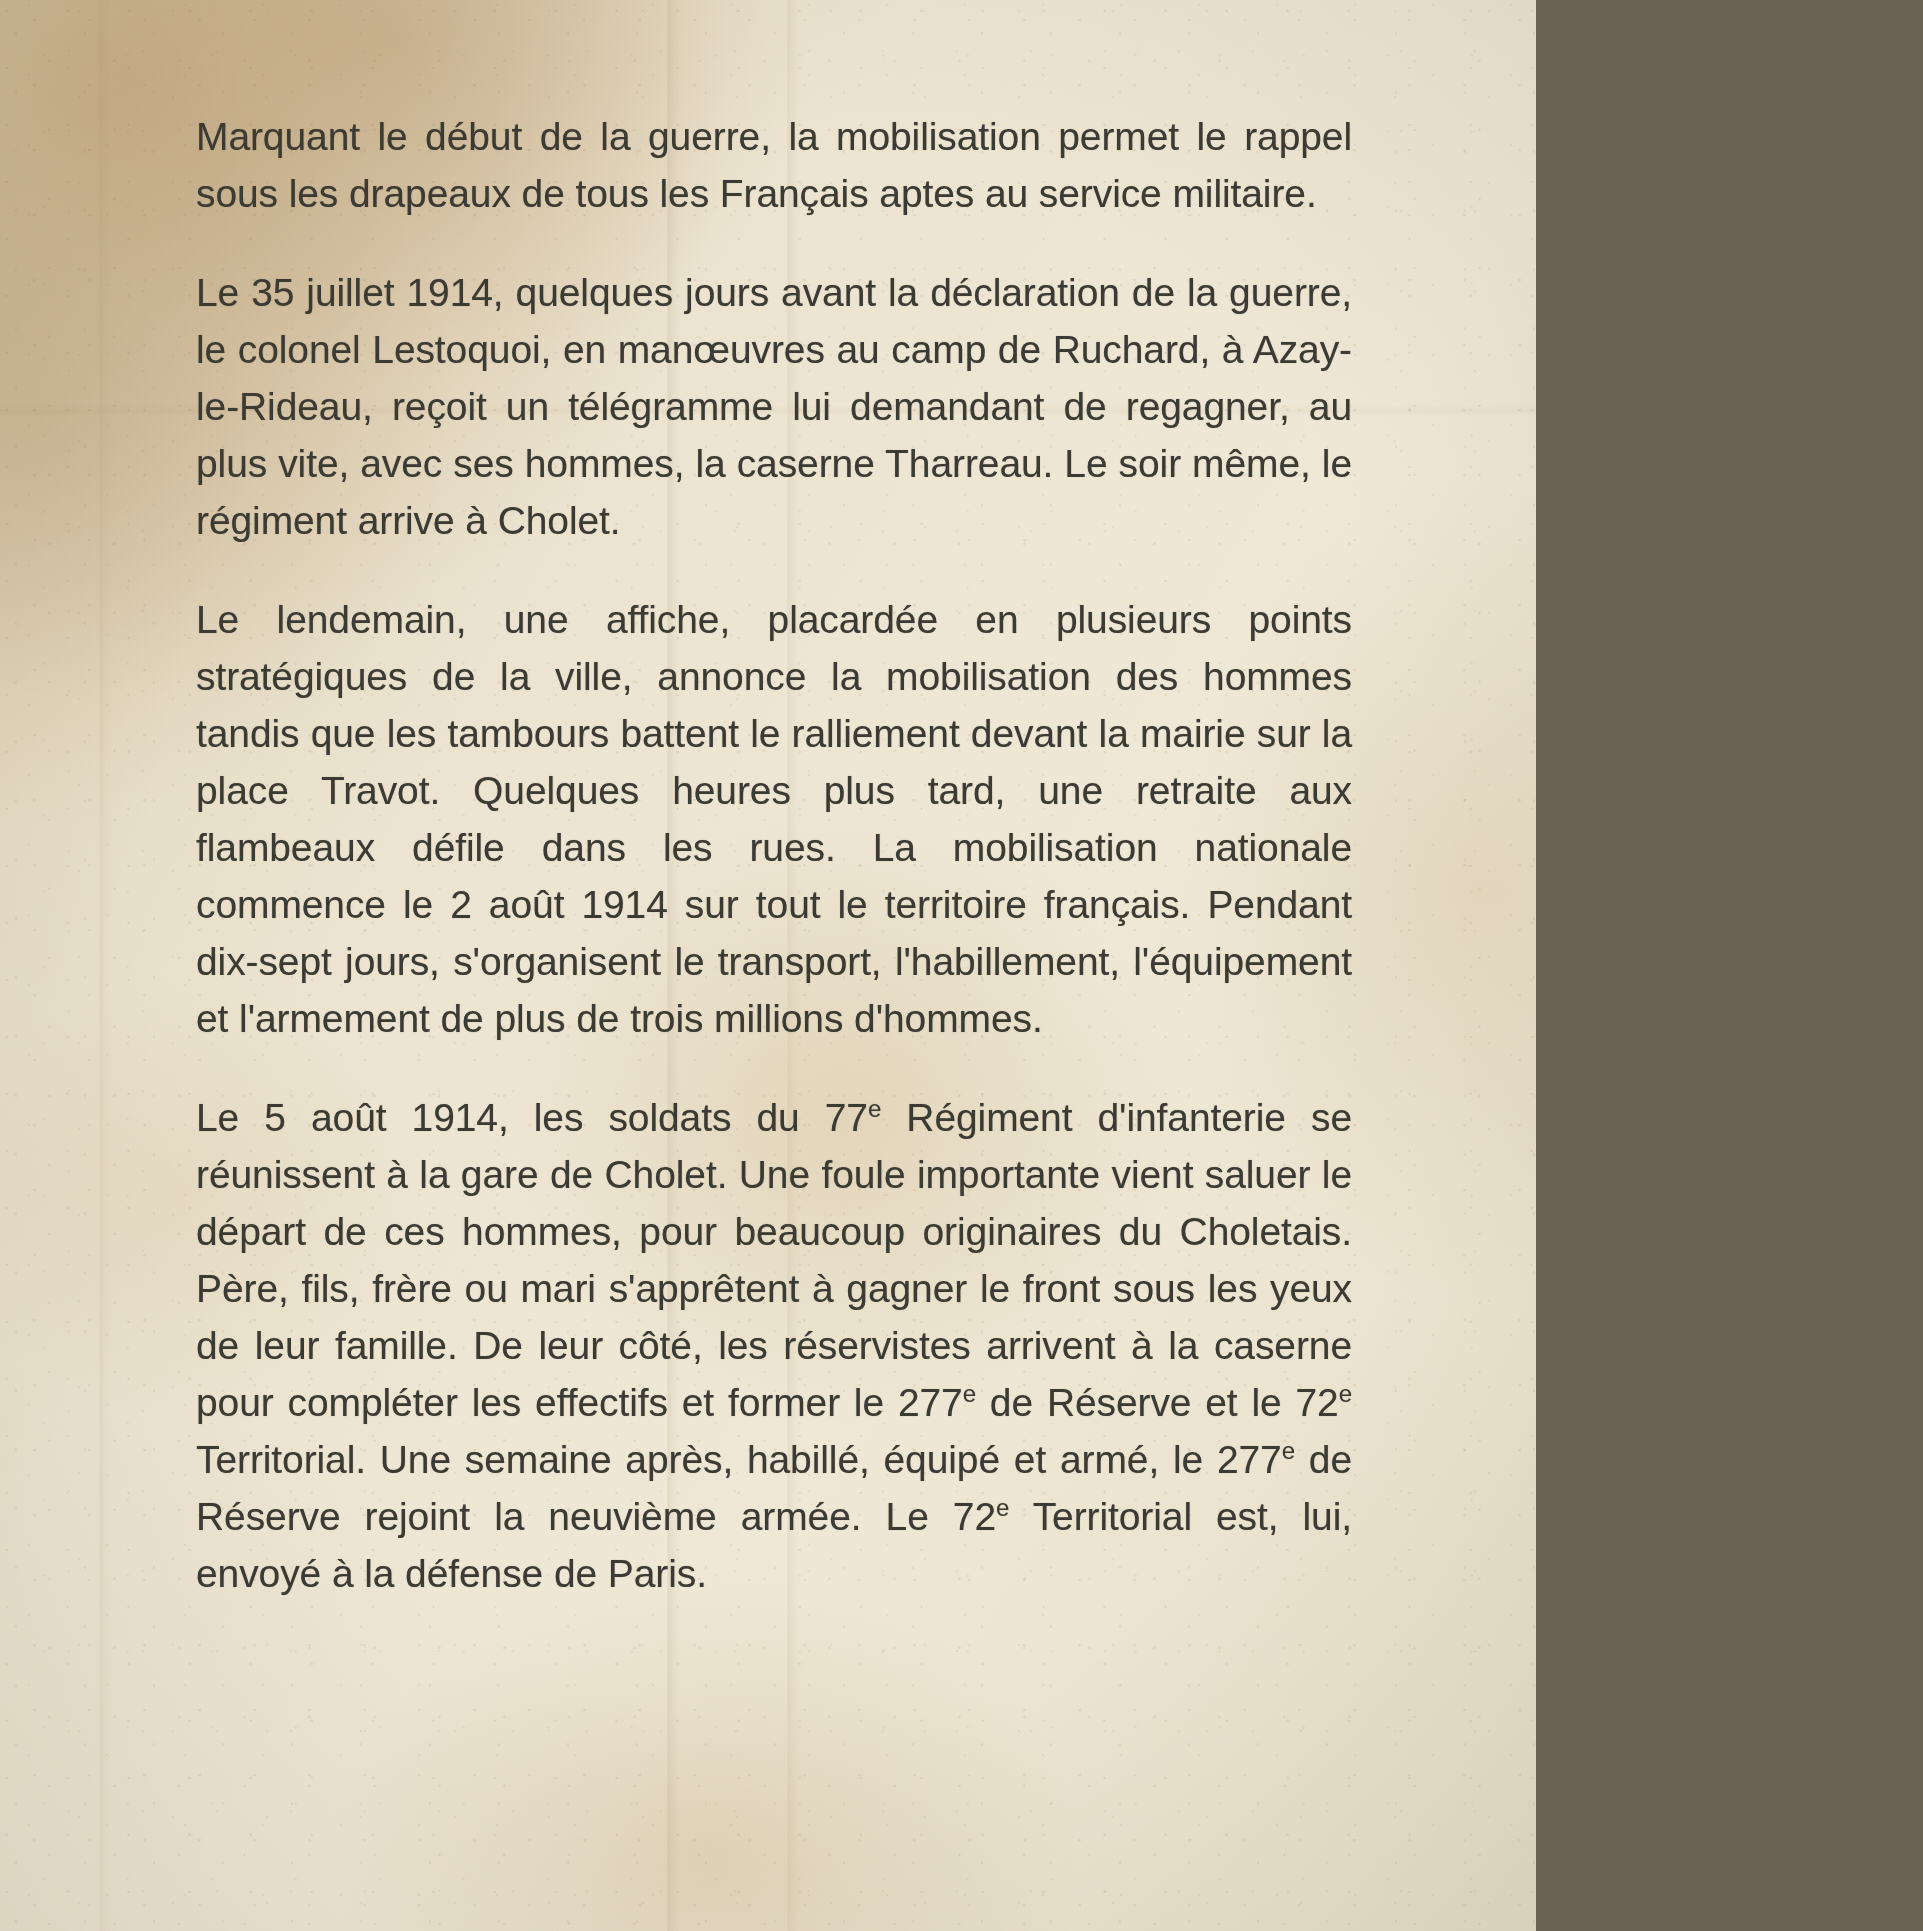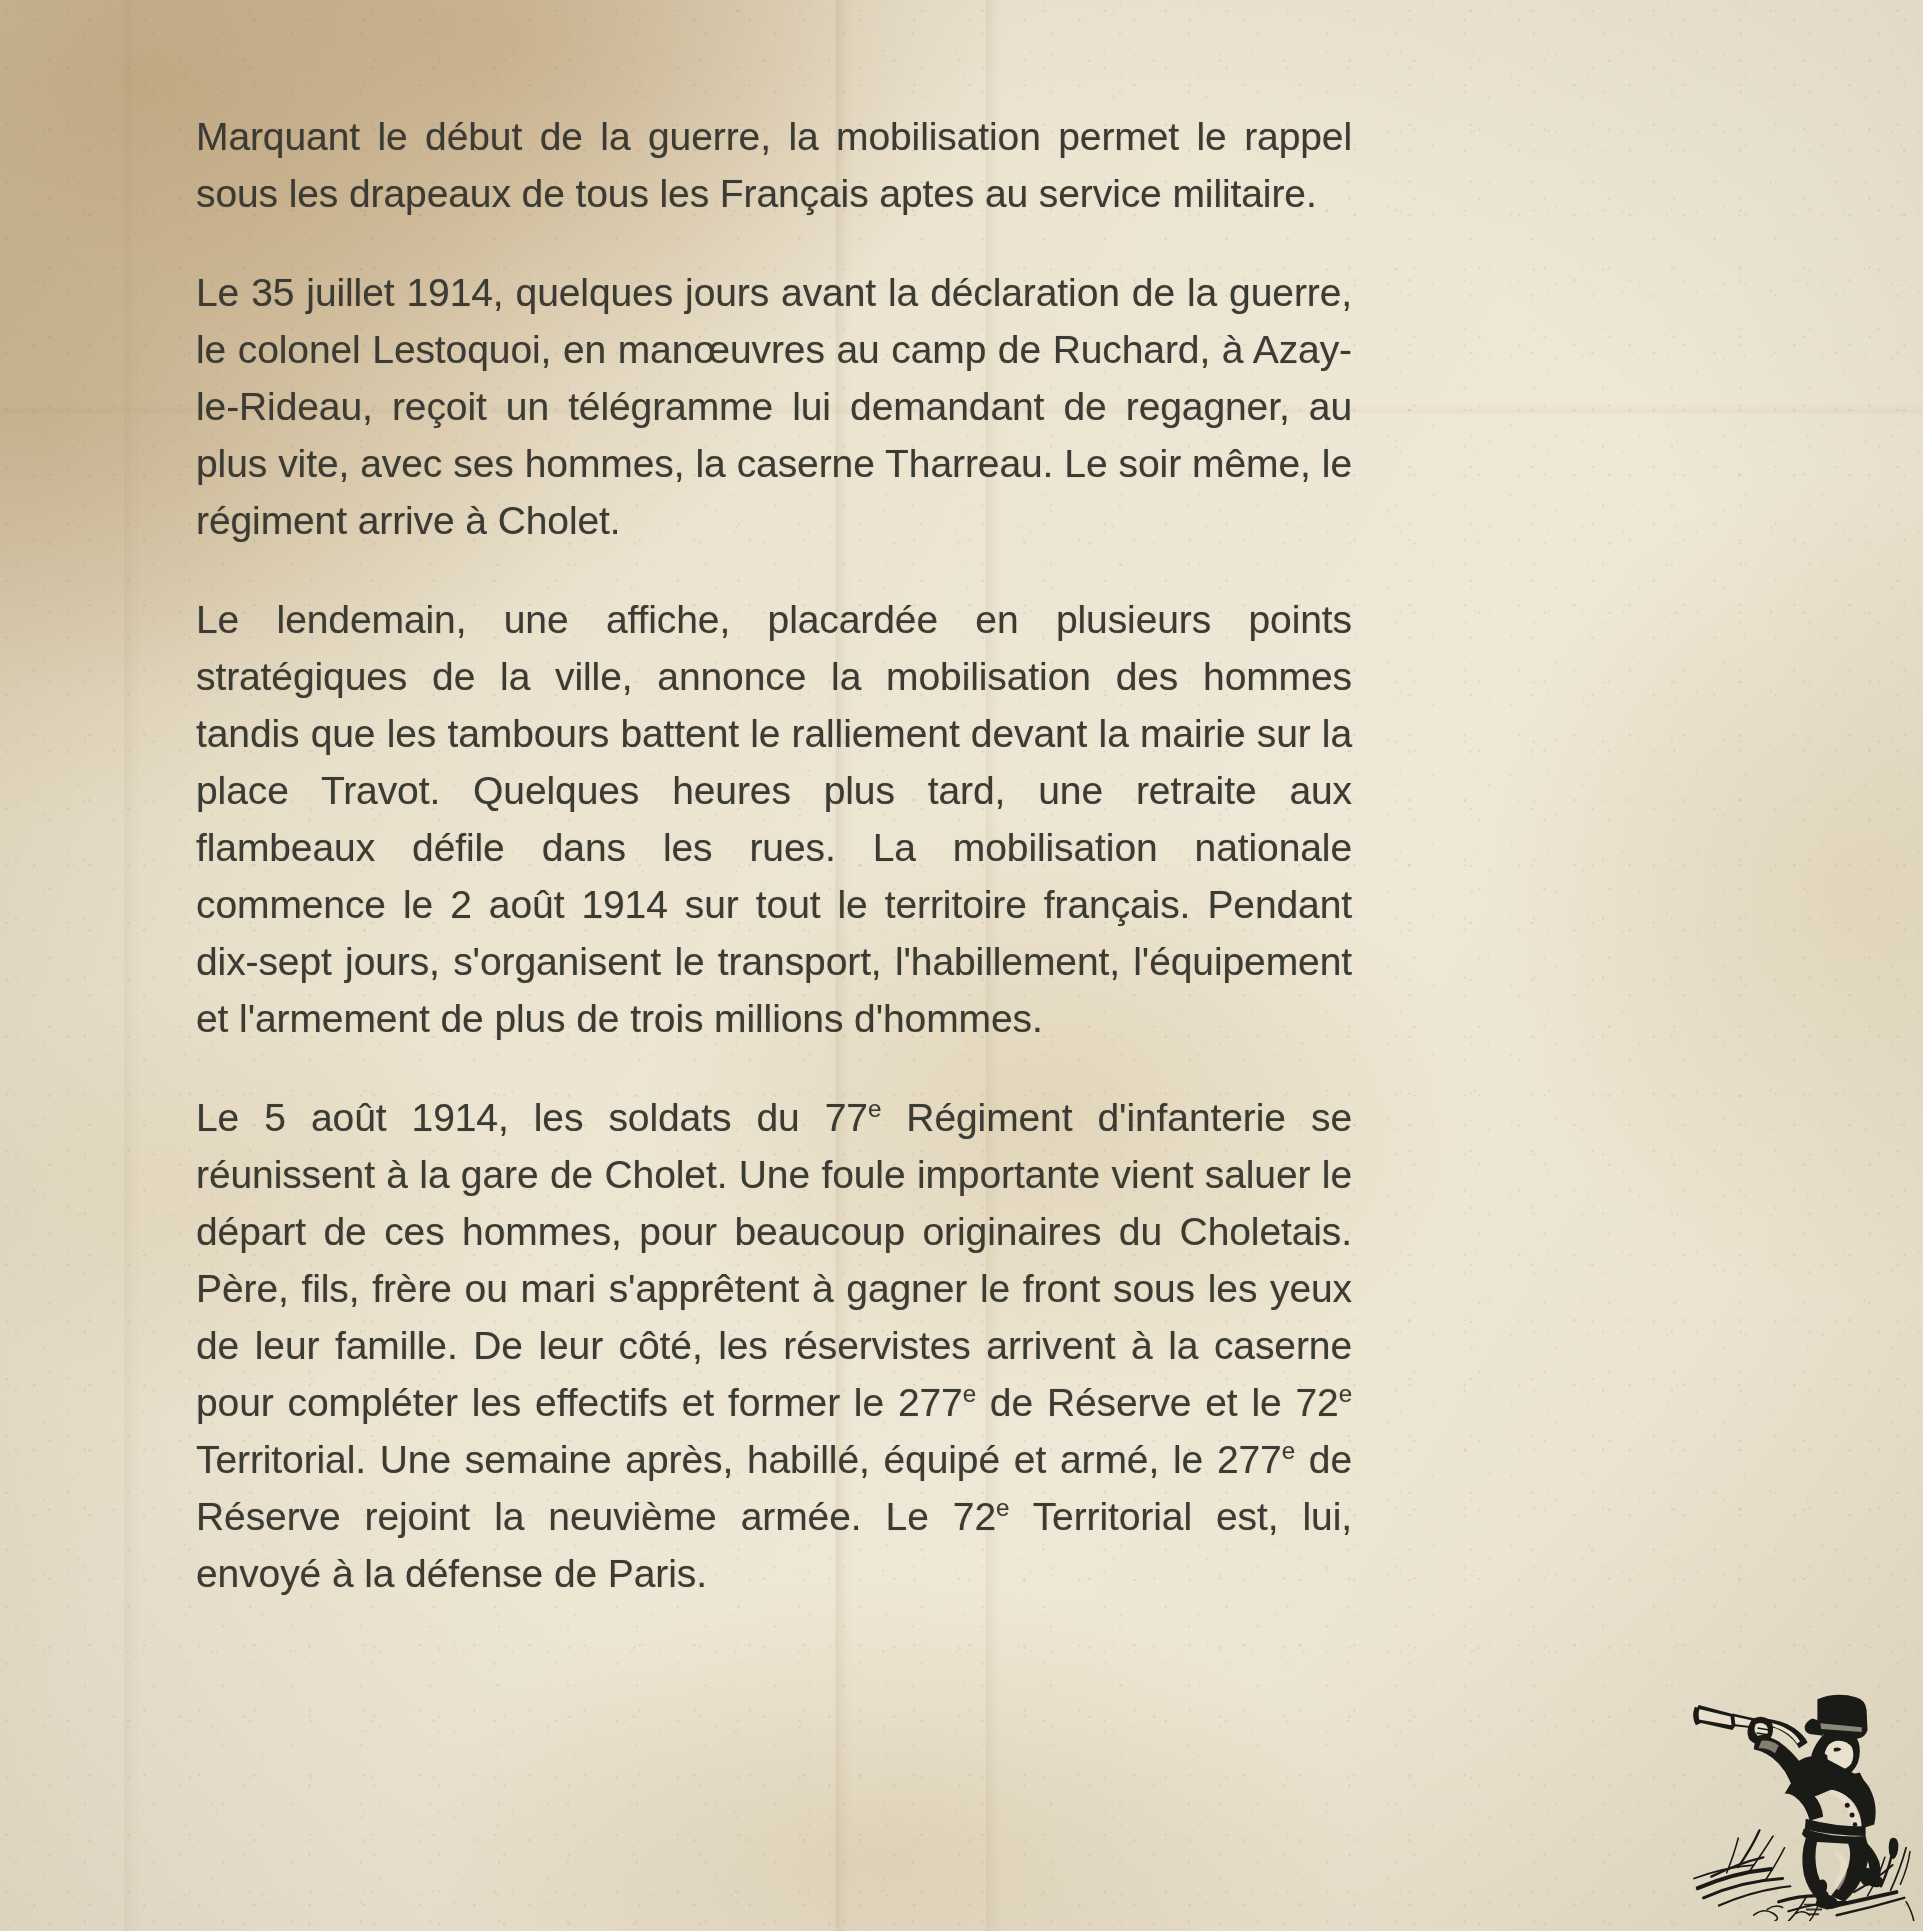--- a/index.html
+++ b/index.html
@@ -5,21 +5,21 @@
 <style>
   html, body {
     margin: 0;
     padding: 0;
     background: #6b6256;
   }
 
   
   .page {
     position: relative;
-    width: 1923px;
+    width: 1536px;
     height: 1931px;
     overflow: hidden;
     background-color: #e9e1cd;
     
     background-image:
       radial-gradient(ellipse 55% 45% at 8% 4%,   rgba(176,138,88,0.42) 0%, rgba(176,138,88,0.18) 42%, rgba(176,138,88,0) 72%),
       radial-gradient(ellipse 40% 30% at 2% 22%,  rgba(168,132,84,0.26) 0%, rgba(168,132,84,0) 70%),
       radial-gradient(ellipse 38% 26% at 26% 2%,  rgba(170,128,78,0.28) 0%, rgba(170,128,78,0) 70%),
       radial-gradient(ellipse 30% 22% at 55% 58%, rgba(196,170,122,0.30) 0%, rgba(196,170,122,0) 72%),
       radial-gradient(ellipse 34% 20% at 46% 96%, rgba(186,158,110,0.26) 0%, rgba(186,158,110,0) 72%),

